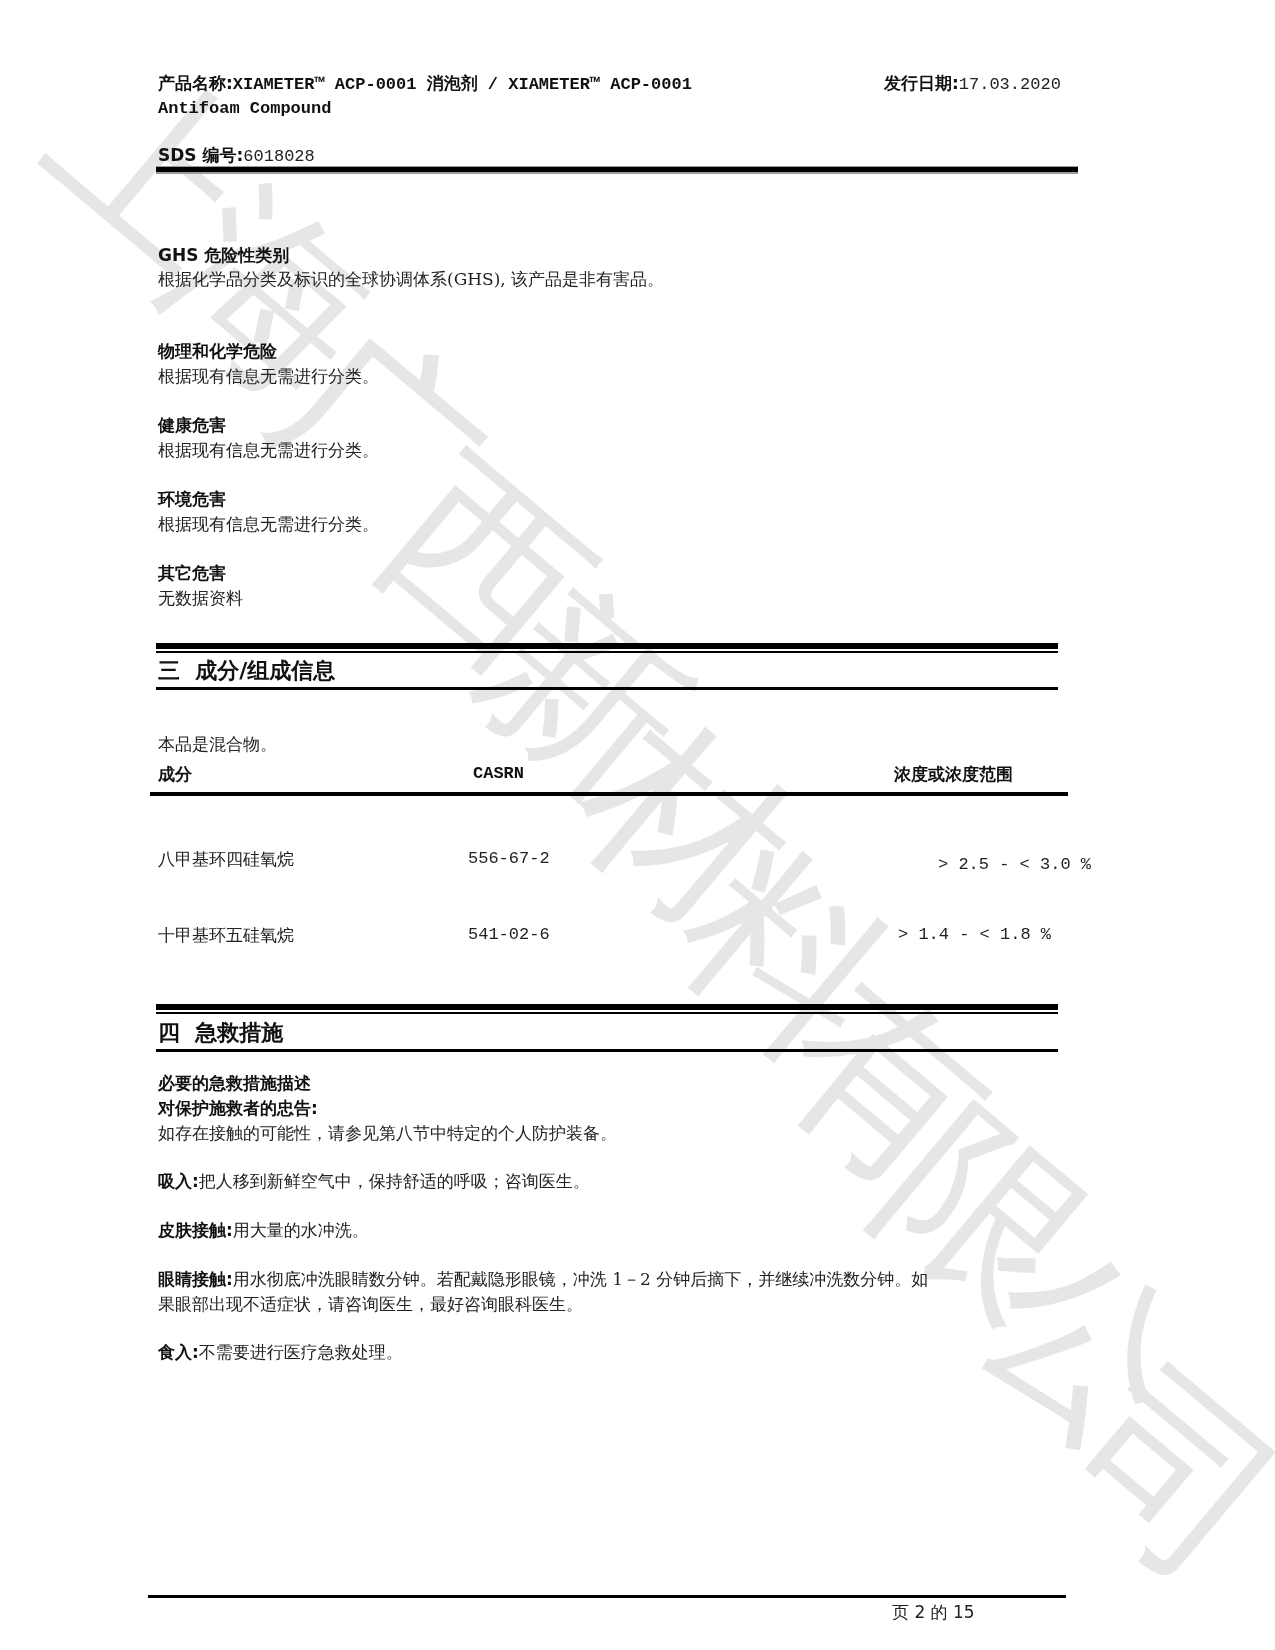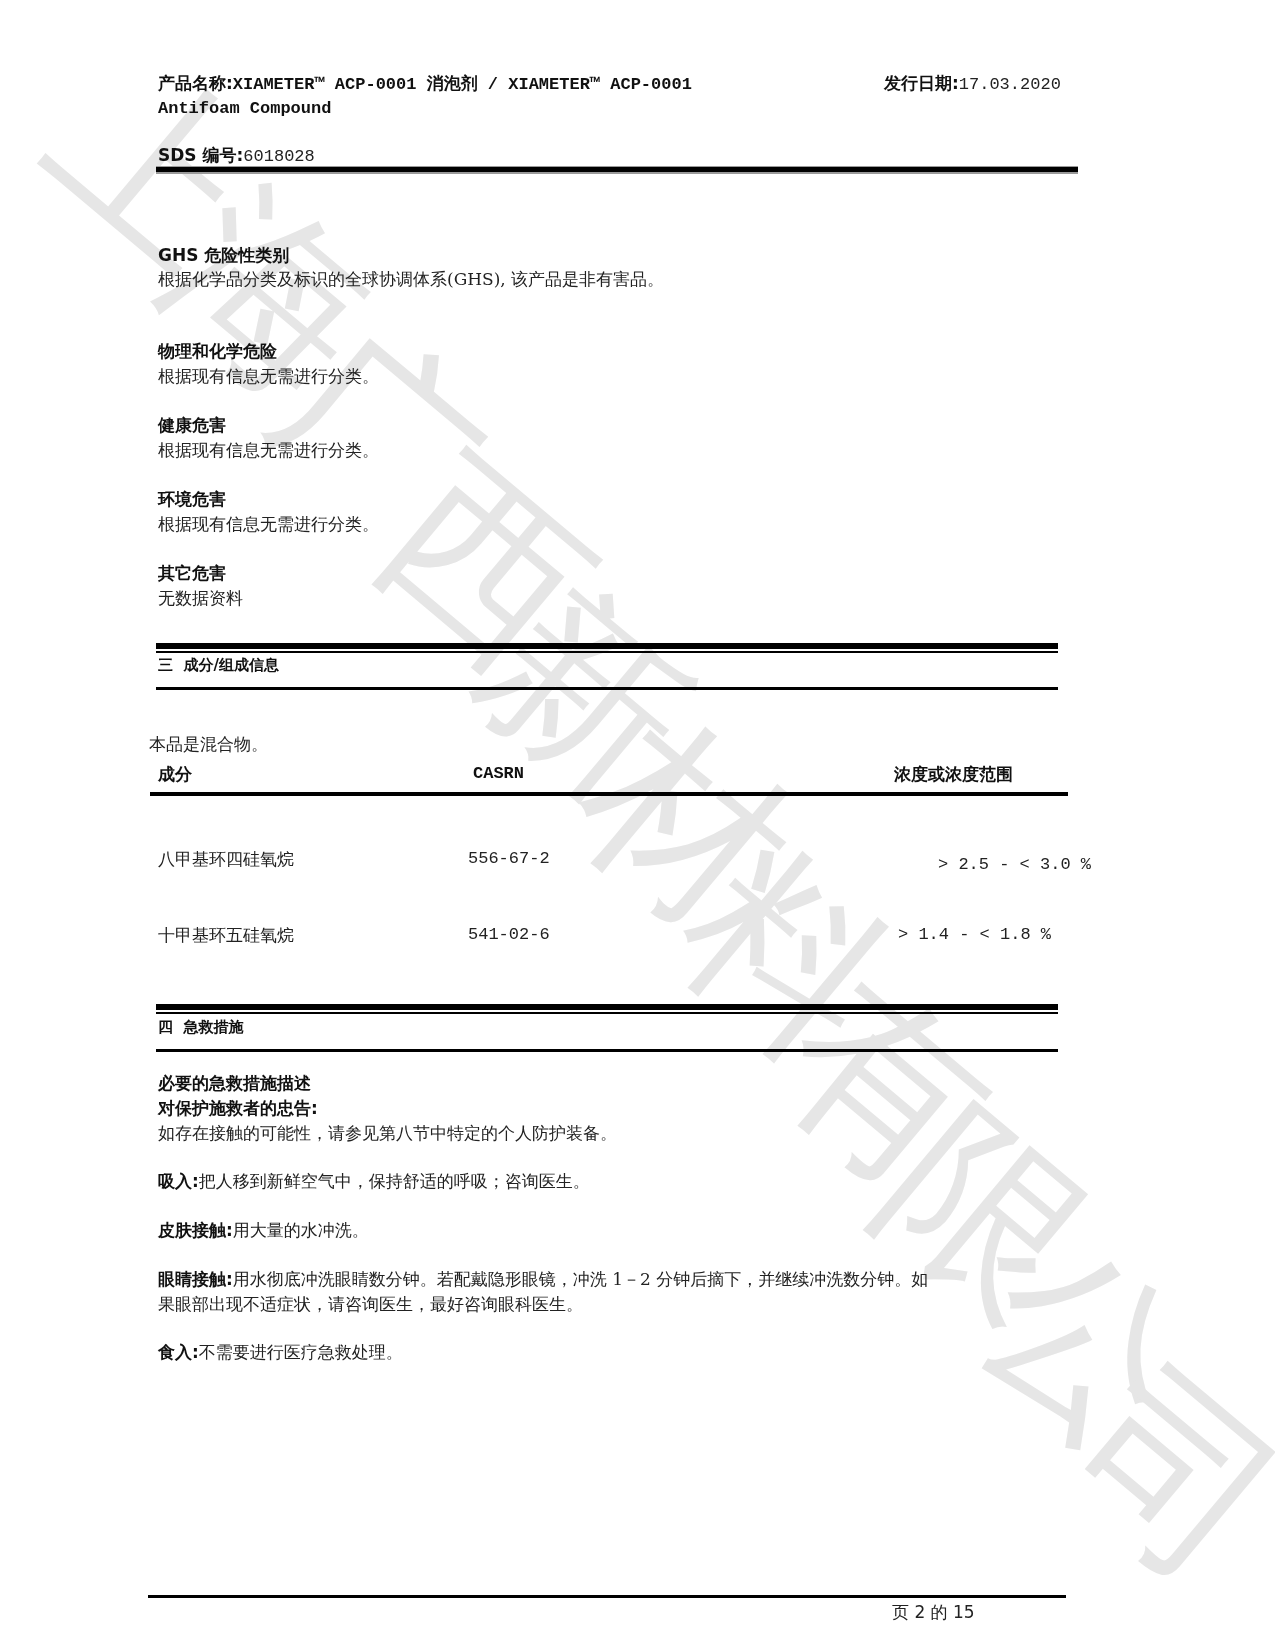--- a/index.html
+++ b/index.html
@@ -14,21 +14,21 @@
   
   .watermark { position: absolute; left: 0; top: 0; width: 1275px; height: 1650px; pointer-events: none; z-index: 0; }
   .wm-char { position: absolute; font-family: "DejaVu Sans", sans-serif; font-size: 190px; color: #e6e6e6;
              transform: rotate(40deg); font-weight: normal; line-height: 1; }
 
   .content { position: absolute; left: 0; top: 0; width: 1275px; height: 1650px; z-index: 1; }
 
   .rule { position: absolute; background: #000; }
   .rule-grey { position: absolute; background: #9a9a9a; }
 
-  .section-title { font-size: 15px; font-weight: bold; color: #111; }
+  .section-title { font-size: 22px; font-weight: bold; color: #111; }
 </style>
 </head>
 <body>
 
 <div class="watermark">
   <span class="wm-char" style="left:60px; top:70px;">上</span>
   <span class="wm-char" style="left:175px; top:200px;">海</span>
   <span class="wm-char" style="left:285px; top:335px;">广</span>
   <span class="wm-char" style="left:390px; top:470px;">西</span>
   <span class="wm-char" style="left:490px; top:600px;">新</span>
@@ -72,21 +72,21 @@
   <div class="abs txt sans bold" style="left:158px; top:562px;">其它危害</div>
   <div class="abs txt" style="left:158px; top:587px;">无数据资料</div>
 
   <div class="rule" style="left:156px; top:643px; width:902px; height:6px;"></div>
   <div class="rule" style="left:156px; top:651px; width:902px; height:2px;"></div>
   <div class="abs section-title sans" style="left:158px; top:656px;">
     <span>三</span>&nbsp;&nbsp;<span>成分/组成信息</span>
   </div>
   <div class="rule" style="left:156px; top:687px; width:902px; height:3px;"></div>
 
-  <div class="abs txt" style="left:149px; top:733px;">本品是混合物。</div>
+  <div class="abs txt" style="left:158px; top:733px;">本品是混合物。</div>
 
   <div class="abs txt sans bold" style="left:158px; top:763px;text-align:center;">成分</div>
   <div class="abs txt mono bold" style="left:473px; top:763px;">CASRN</div>
   <div class="abs txt sans bold" style="left:894px; top:763px;">浓度或浓度范围</div>
   <div class="rule" style="left:150px; top:792px; width:918px; height:4px;"></div>
 
   <div class="abs txt" style="left:158px; top:848px;">八甲基环四硅氧烷</div>
   <div class="abs txt mono" style="left:468px; top:848px;">556-67-2</div>
   <div class="abs txt mono" style="left:938px; top:848px;margin-top:6px;">&gt; 2.5 - &lt; 3.0 %</div>
 

